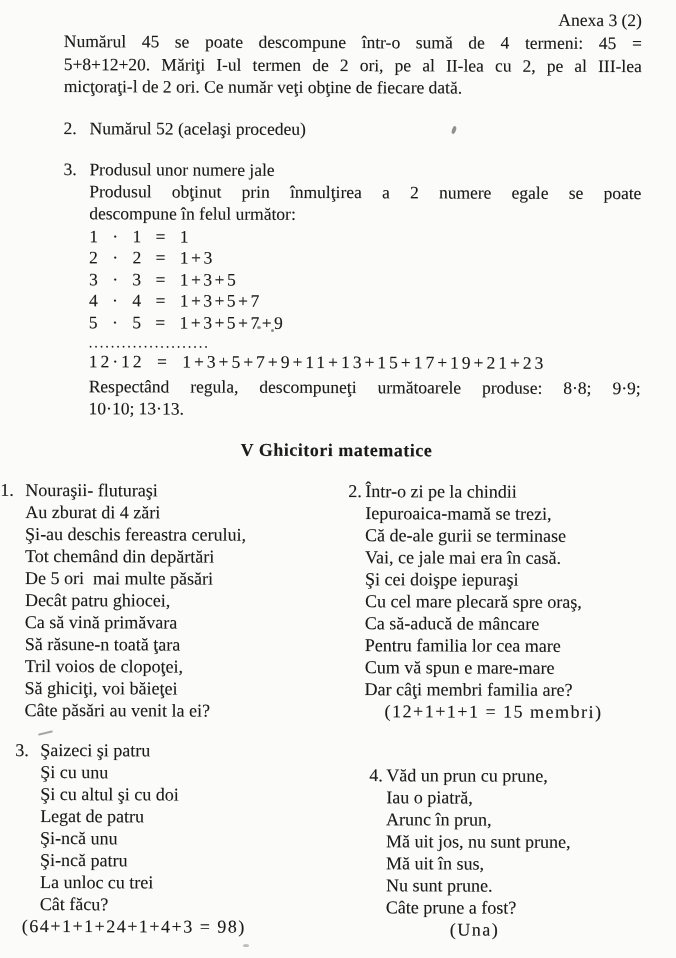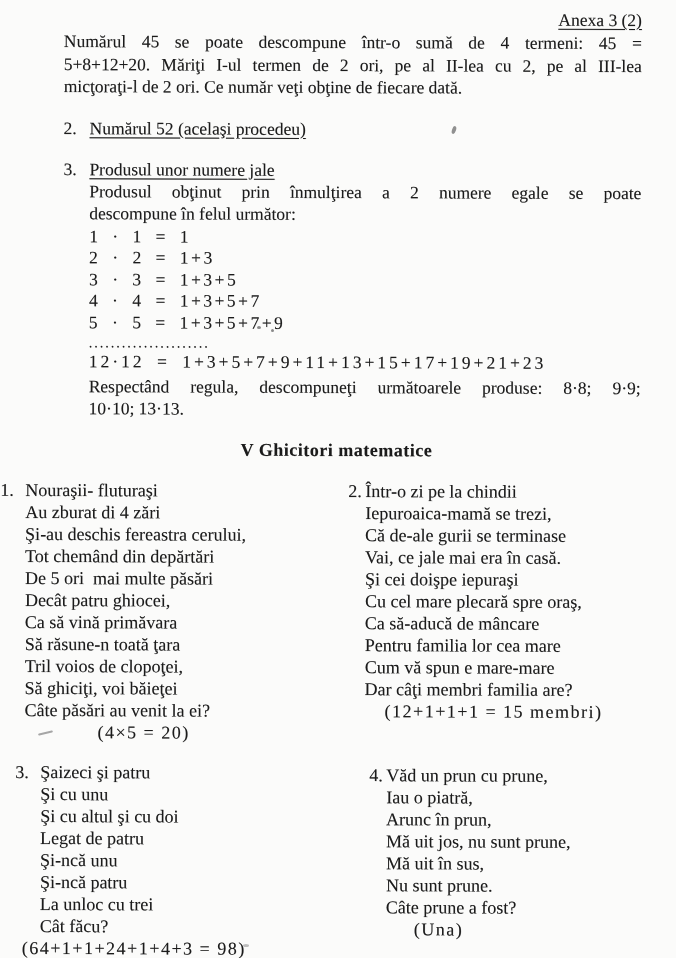--- a/index.html
+++ b/index.html
@@ -16,21 +16,21 @@
     transform: rotate(0.2deg);
     transform-origin: 50% 0;
     text-shadow: 0.25px 0.25px 0 rgba(25,25,25,0.35);
   }
   .top {
     margin: 0 34px 0 64px;
     font-size: 17.5px;
     line-height: 22px;
   }
   .annex-row { text-align: right; }
-  .underline { text-decoration: underline; text-underline-offset: 3px; }
+  .underline { text-underline-offset: 3px; }
   .jlines > div { text-align: justify; text-align-last: justify; }
   .jlines > div:last-child { text-align-last: left; }
   .intro { margin-top: 1px; line-height: 22.5px; }
   .item { margin-top: 19px; }
   .item .num { display: inline-block; width: 26px; }
   .item-body { margin-left: 26px; margin-top: 0; }
   .equations { margin-top: 2px; letter-spacing: 2.5px; word-spacing: 5px; }
   .equations > div { line-height: 21.5px; }
   .equations > div:nth-child(6) { line-height: 19px; font-size: 14px; letter-spacing: 2px; }
   .equations > div:nth-child(7) { line-height: 19.5px; letter-spacing: 3px; }
@@ -54,21 +54,21 @@
   .riddle { position: relative; padding-left: 25px; }
   .riddle .num { position: absolute; left: 0; top: 0; }
   .riddle .lines > div { white-space: pre-wrap; }
   .riddle .answer { letter-spacing: 1.5px; }
   #r2, #r4 { padding-left: 17px; }
   #r3 { margin-left: 16px; margin-top: 18px; }
   #r4 { margin-left: 22px; margin-top: 42px; }
   #r1 .answer { margin-left: 73px; }
   #r2 .answer { margin-left: 20px; }
   #r3 .answer { margin-left: -18px; }
-  #r4 .answer { margin-left: 28px; }
+  #r4 .answer { margin-left: 64px; }
   .speck { position: absolute; background: #8a8a8a; border-radius: 50%; }
   .s1 { left: 452px; top: 126px; width: 4px; height: 8px; transform: rotate(18deg); background: #909090; }
   .s2 { left: 257px; top: 326px; width: 4px; height: 3px; }
   .s3 { left: 271px; top: 329px; width: 3px; height: 3px; }
   .s4 { left: 243px; top: 944px; width: 6px; height: 3px; background: #bdbdbd; }
   .s5 { left: 38px; top: 732px; width: 15px; height: 2px; transform: rotate(-14deg); background: #a6a6a6; border-radius: 2px; }
 </style>
 </head>
 <body>
 
@@ -121,21 +121,20 @@
             <div>Şi-au deschis fereastra cerului,</div>
             <div>Tot chemând din depărtări</div>
             <div>De 5 ori  mai multe păsări</div>
             <div>Decât patru ghiocei,</div>
             <div>Ca să vină primăvara</div>
             <div>Să răsune-n toată ţara</div>
             <div>Tril voios de clopoţei,</div>
             <div>Să ghiciţi, voi băieţei</div>
             <div>Câte păsări au venit la ei?</div>
           </div>
-        <div class="answer">(4×5 = 20)</div>
       </div>
       <div class="riddle" id="r3">
         <span class="num">3.</span>
         <div class="lines">
             <div>Şaizeci şi patru</div>
             <div>Şi cu unu</div>
             <div>Şi cu altul şi cu doi</div>
             <div>Legat de patru</div>
             <div>Şi-ncă unu</div>
             <div>Şi-ncă patru</div>

